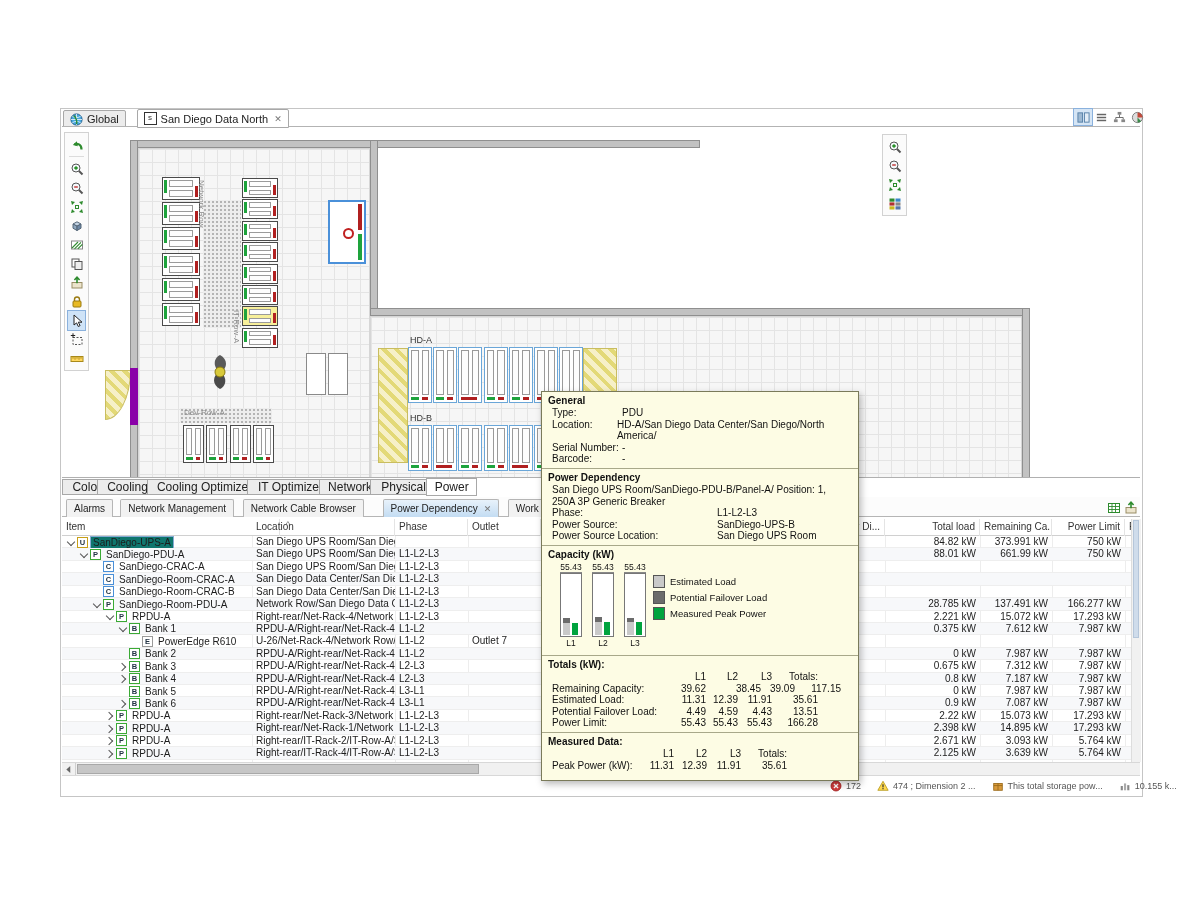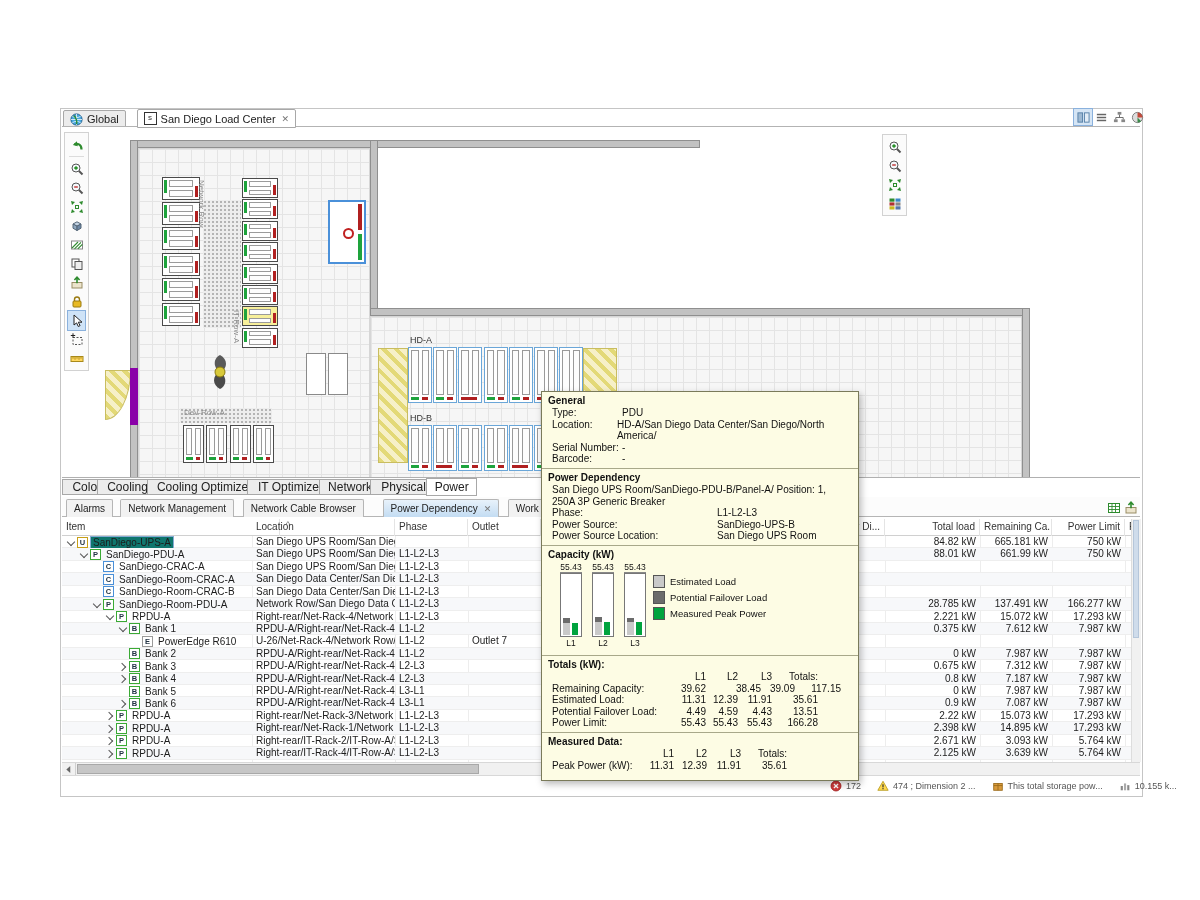--- a/index.html
+++ b/index.html
@@ -82,21 +82,21 @@
         <svg width="13" height="13" viewBox="0 0 14 14">
           <circle cx="7" cy="7" r="6" fill="#47a8e0" stroke="#1c5a8a"></circle>
           <path d="M1 7h12M7 1v12M2.5 3.5c3 2 6 2 9 0M2.5 10.5c3 -2 6 -2 9 0" stroke="#fff" stroke-width=".8" fill="none"></path>
           <path d="M4 3c2 1 4 5 3 9" stroke="#2c8b3c" stroke-width="1.6" fill="none"></path>
         </svg>
       </div>
       <div style="display: inline;">Global</div>
     </div>
     <div class="etab on" style="left: 136.6px; top: 109px; height: 17px;">
       <div class="tabicon">s</div>
-      <div style="display: inline;">San Diego Load Center</div>
+      <div style="display: inline;">San Diego Data North</div>
       <div class="closex">✕</div>
     </div>
   </div>
 <div class="tabline"></div>
 <div id="ptools">
     <div class="pbtn on" style="left: 1074px; top: 109px;">
       <div style="display: flex; align-items: center; justify-content: center;">
         <svg width="13" height="13" viewBox="0 0 14 14">
           <rect x="1" y="2" width="5" height="10" fill="#9db8d2" stroke="#5580a8"></rect>
           <rect x="8" y="2" width="5" height="10" fill="#e2ecf6" stroke="#5580a8"></rect>
@@ -581,21 +581,21 @@
     <div class="trow" style="top: 0px;">
       <div class="icell" style="padding-left: 4px;">
         <div class="tg open"></div>
         <div class="nico" style="border-color: rgb(200, 160, 24);">U</div>
         <div class="sel" style="padding: 0px 2px;">SanDiego-UPS-A</div>
       </div>
       <div class="cell" style="left: 190px; width: 143px;">San Diego UPS Room/San Diego/...</div>
       <div class="cell" style="left: 333px; width: 73px;"></div>
       <div class="cell" style="left: 406px; width: 73px;"></div>
       <div class="cell num" style="left: 823px; width: 95px;">84.82 kW</div>
-      <div class="cell num" style="left: 918px; width: 72px;">665.181 kW</div>
+      <div class="cell num" style="left: 918px; width: 72px;">373.991 kW</div>
       <div class="cell num" style="left: 990px; width: 73px;">750 kW</div>
     </div>
     <div class="trow alt" style="top: 12.42px;">
       <div class="icell" style="padding-left: 17px;">
         <div class="tg open"></div>
         <div class="nico" style="border-color: rgb(58, 170, 53);">P</div>
         <div style="padding: 0px 2px;">SanDiego-PDU-A</div>
       </div>
       <div class="cell" style="left: 190px; width: 143px;">San Diego UPS Room/San Diego/...</div>
       <div class="cell" style="left: 333px; width: 73px;">L1-L2-L3</div>

